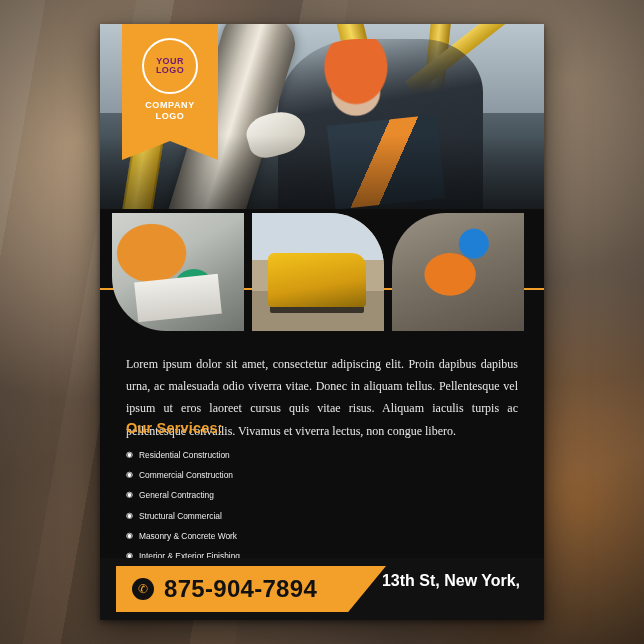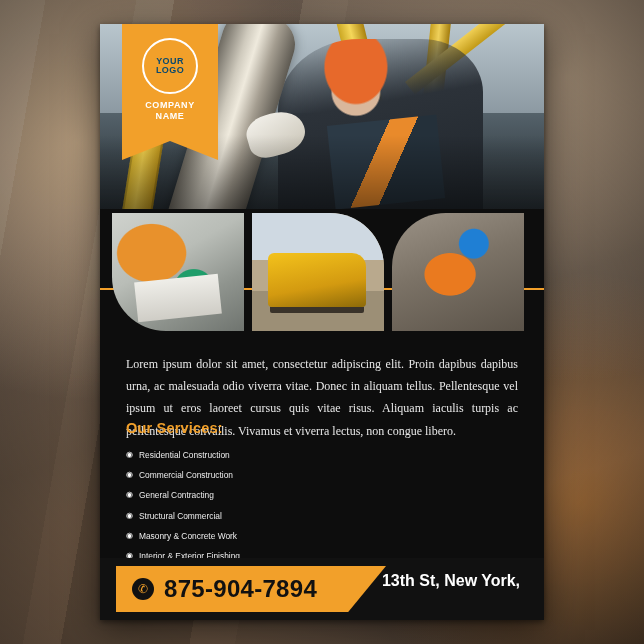--- a/index.html
+++ b/index.html
@@ -114,21 +114,21 @@
     background:#f2a02a;
     clip-path:polygon(0 0,100% 0,100% 100%,50% 86%,0 100%);
     text-align:center;
     z-index:4;
   }
   .logo-circle{
     width:56px;height:56px;border-radius:50%;
     border:2px solid #ffffff;
     margin:14px auto 6px;
     display:flex;flex-direction:column;align-items:center;justify-content:center;
-    color:#0c4a6e;line-height:1.05;
+    color:#701a75;line-height:1.05;
   }
   .logo-circle span{font-size:9px;font-weight:700;letter-spacing:.4px;}
   .company-name{color:#fff;font-size:9px;font-weight:700;line-height:1.25;letter-spacing:.6px;}
 
   
   .band{
     position:absolute; left:0; top:185px; width:444px; height:130px;
     background:#0d0d0d;
   }
   .band .rule{
@@ -236,21 +236,21 @@
     <div class="vest"></div>
     <div class="shade"></div>
   </div>
 
   <div class="logo-tag">
     <div class="logo-circle">
       <span>YOUR</span>
       <span>LOGO</span>
     </div>
     <div class="company-name" style="white-space:pre-line;">COMPANY
-NAME</div>
+LOGO</div>
   </div>
 
   <div class="band">
     <div class="rule"></div>
     <div class="ph ph1">
         <div class="img"></div>
       </div>
     <div class="ph ph2">
         <div class="img"></div>
       </div>

